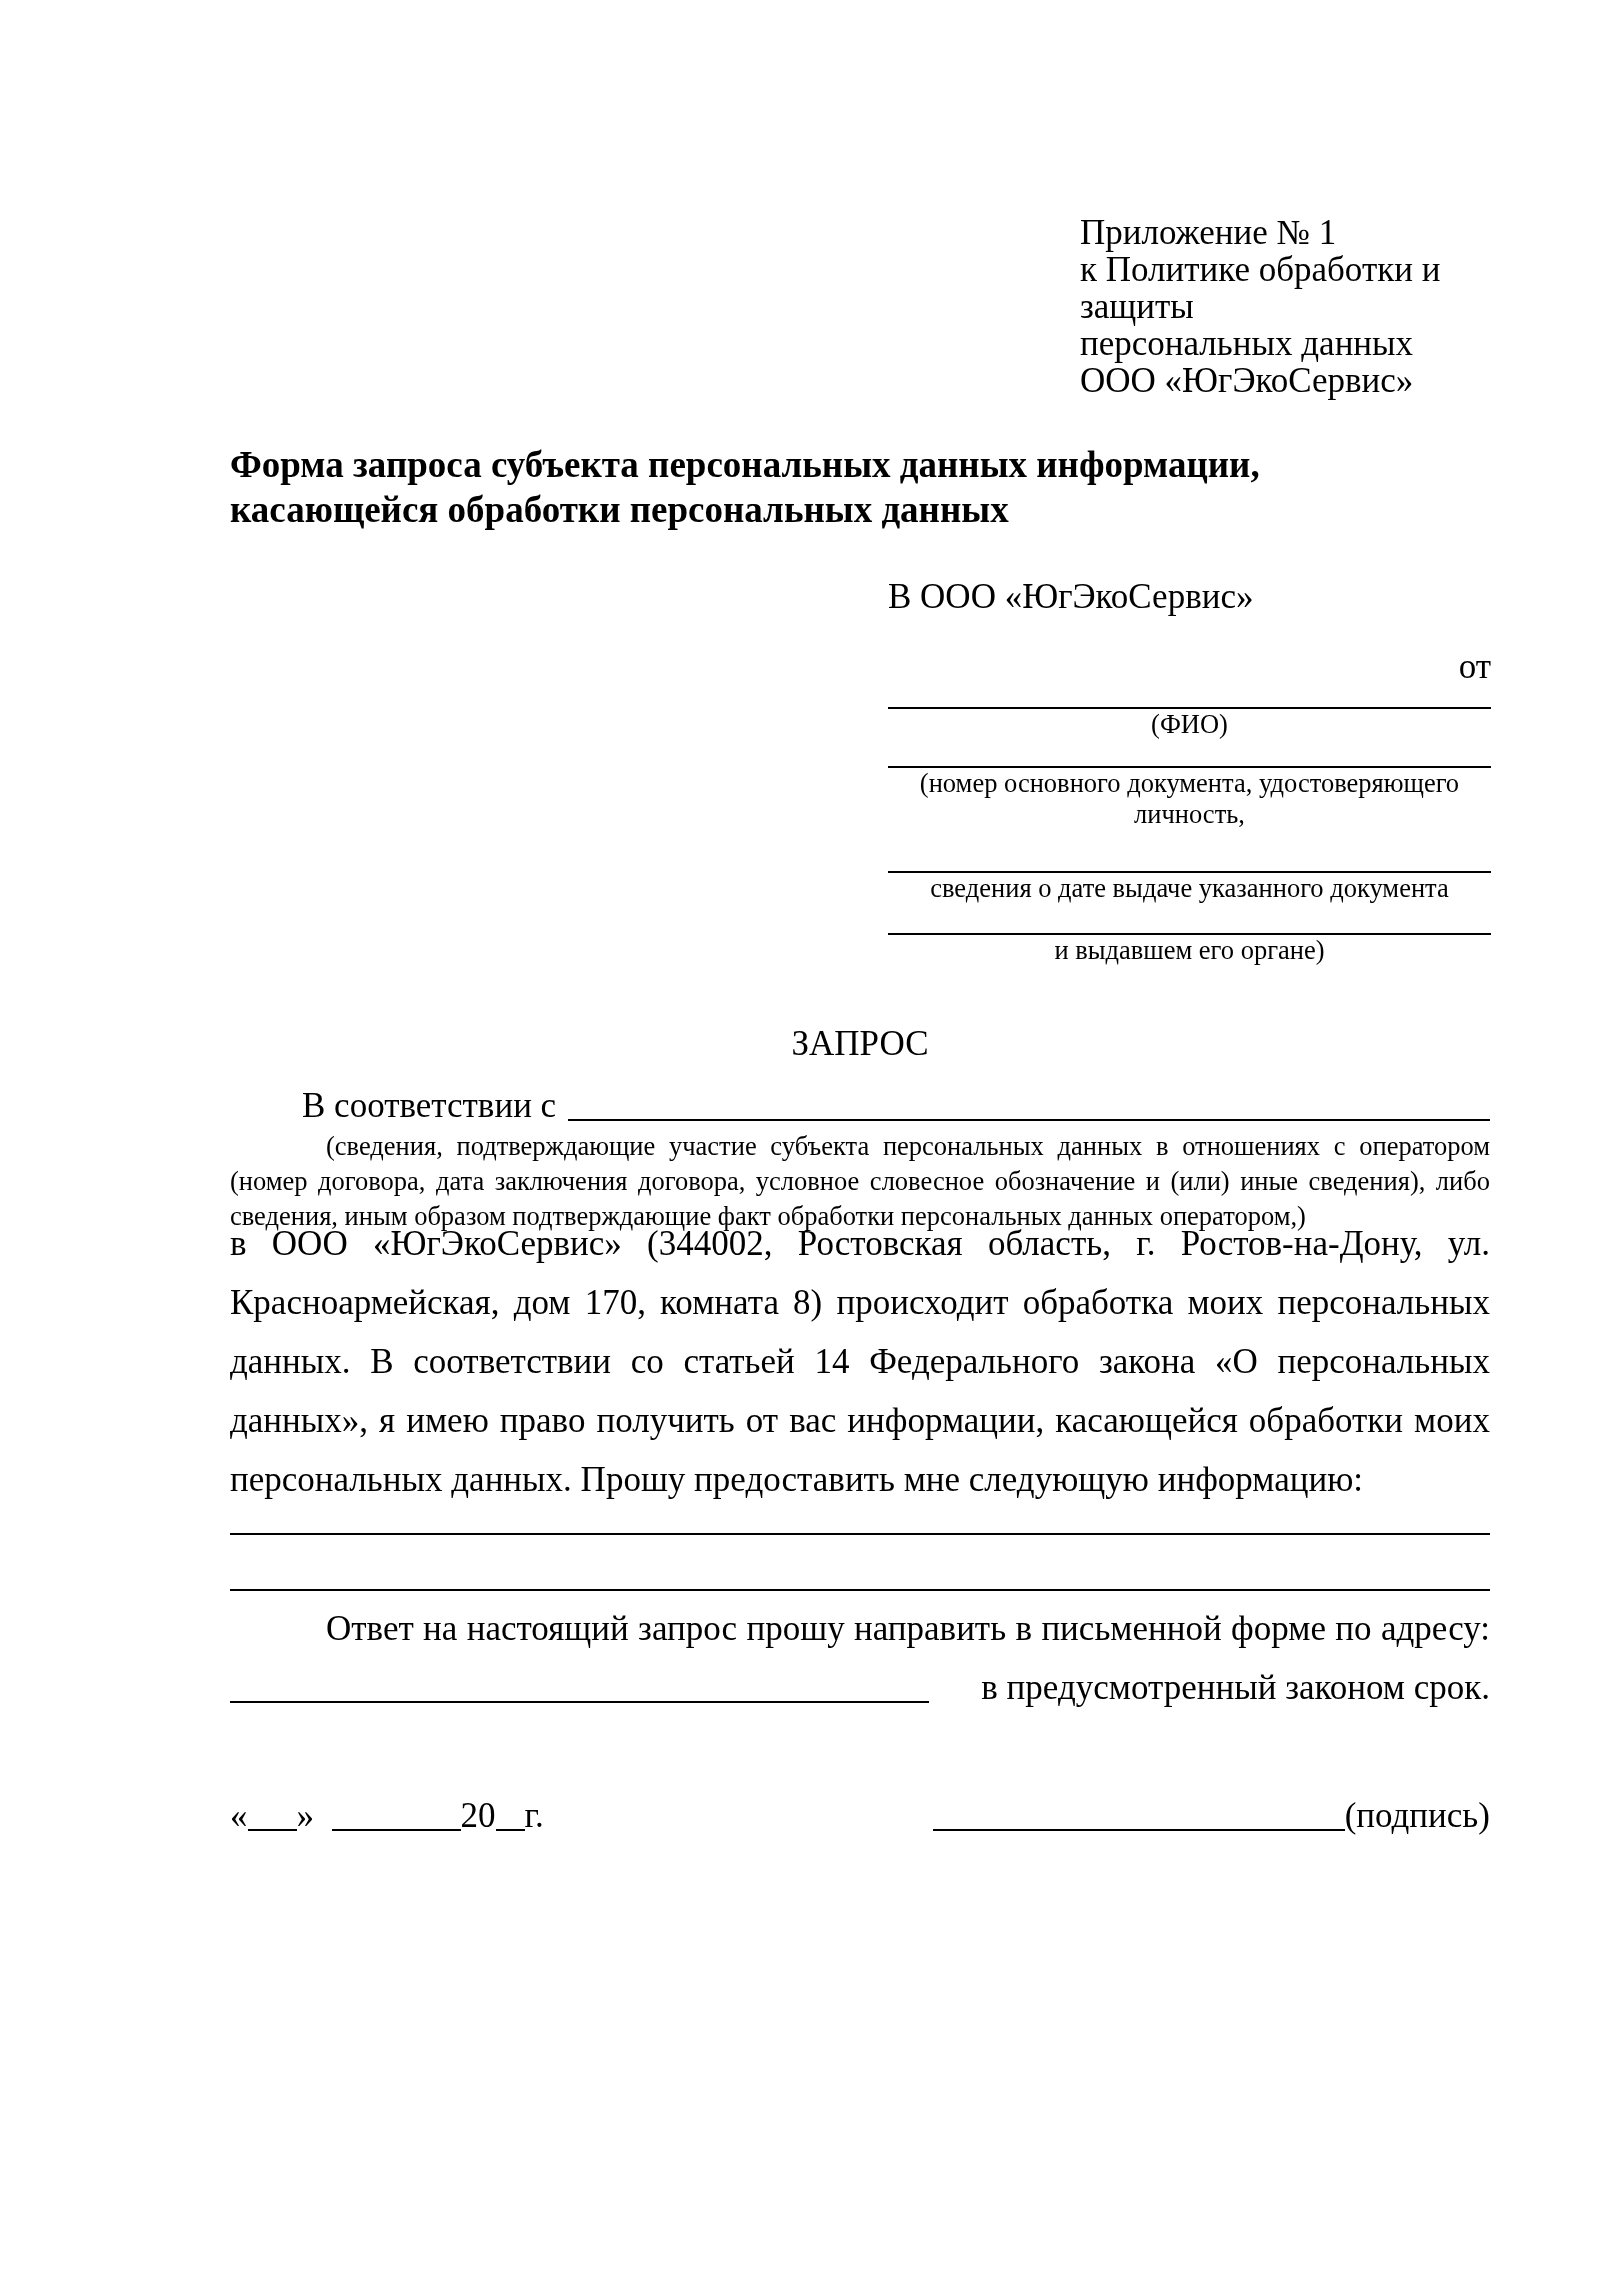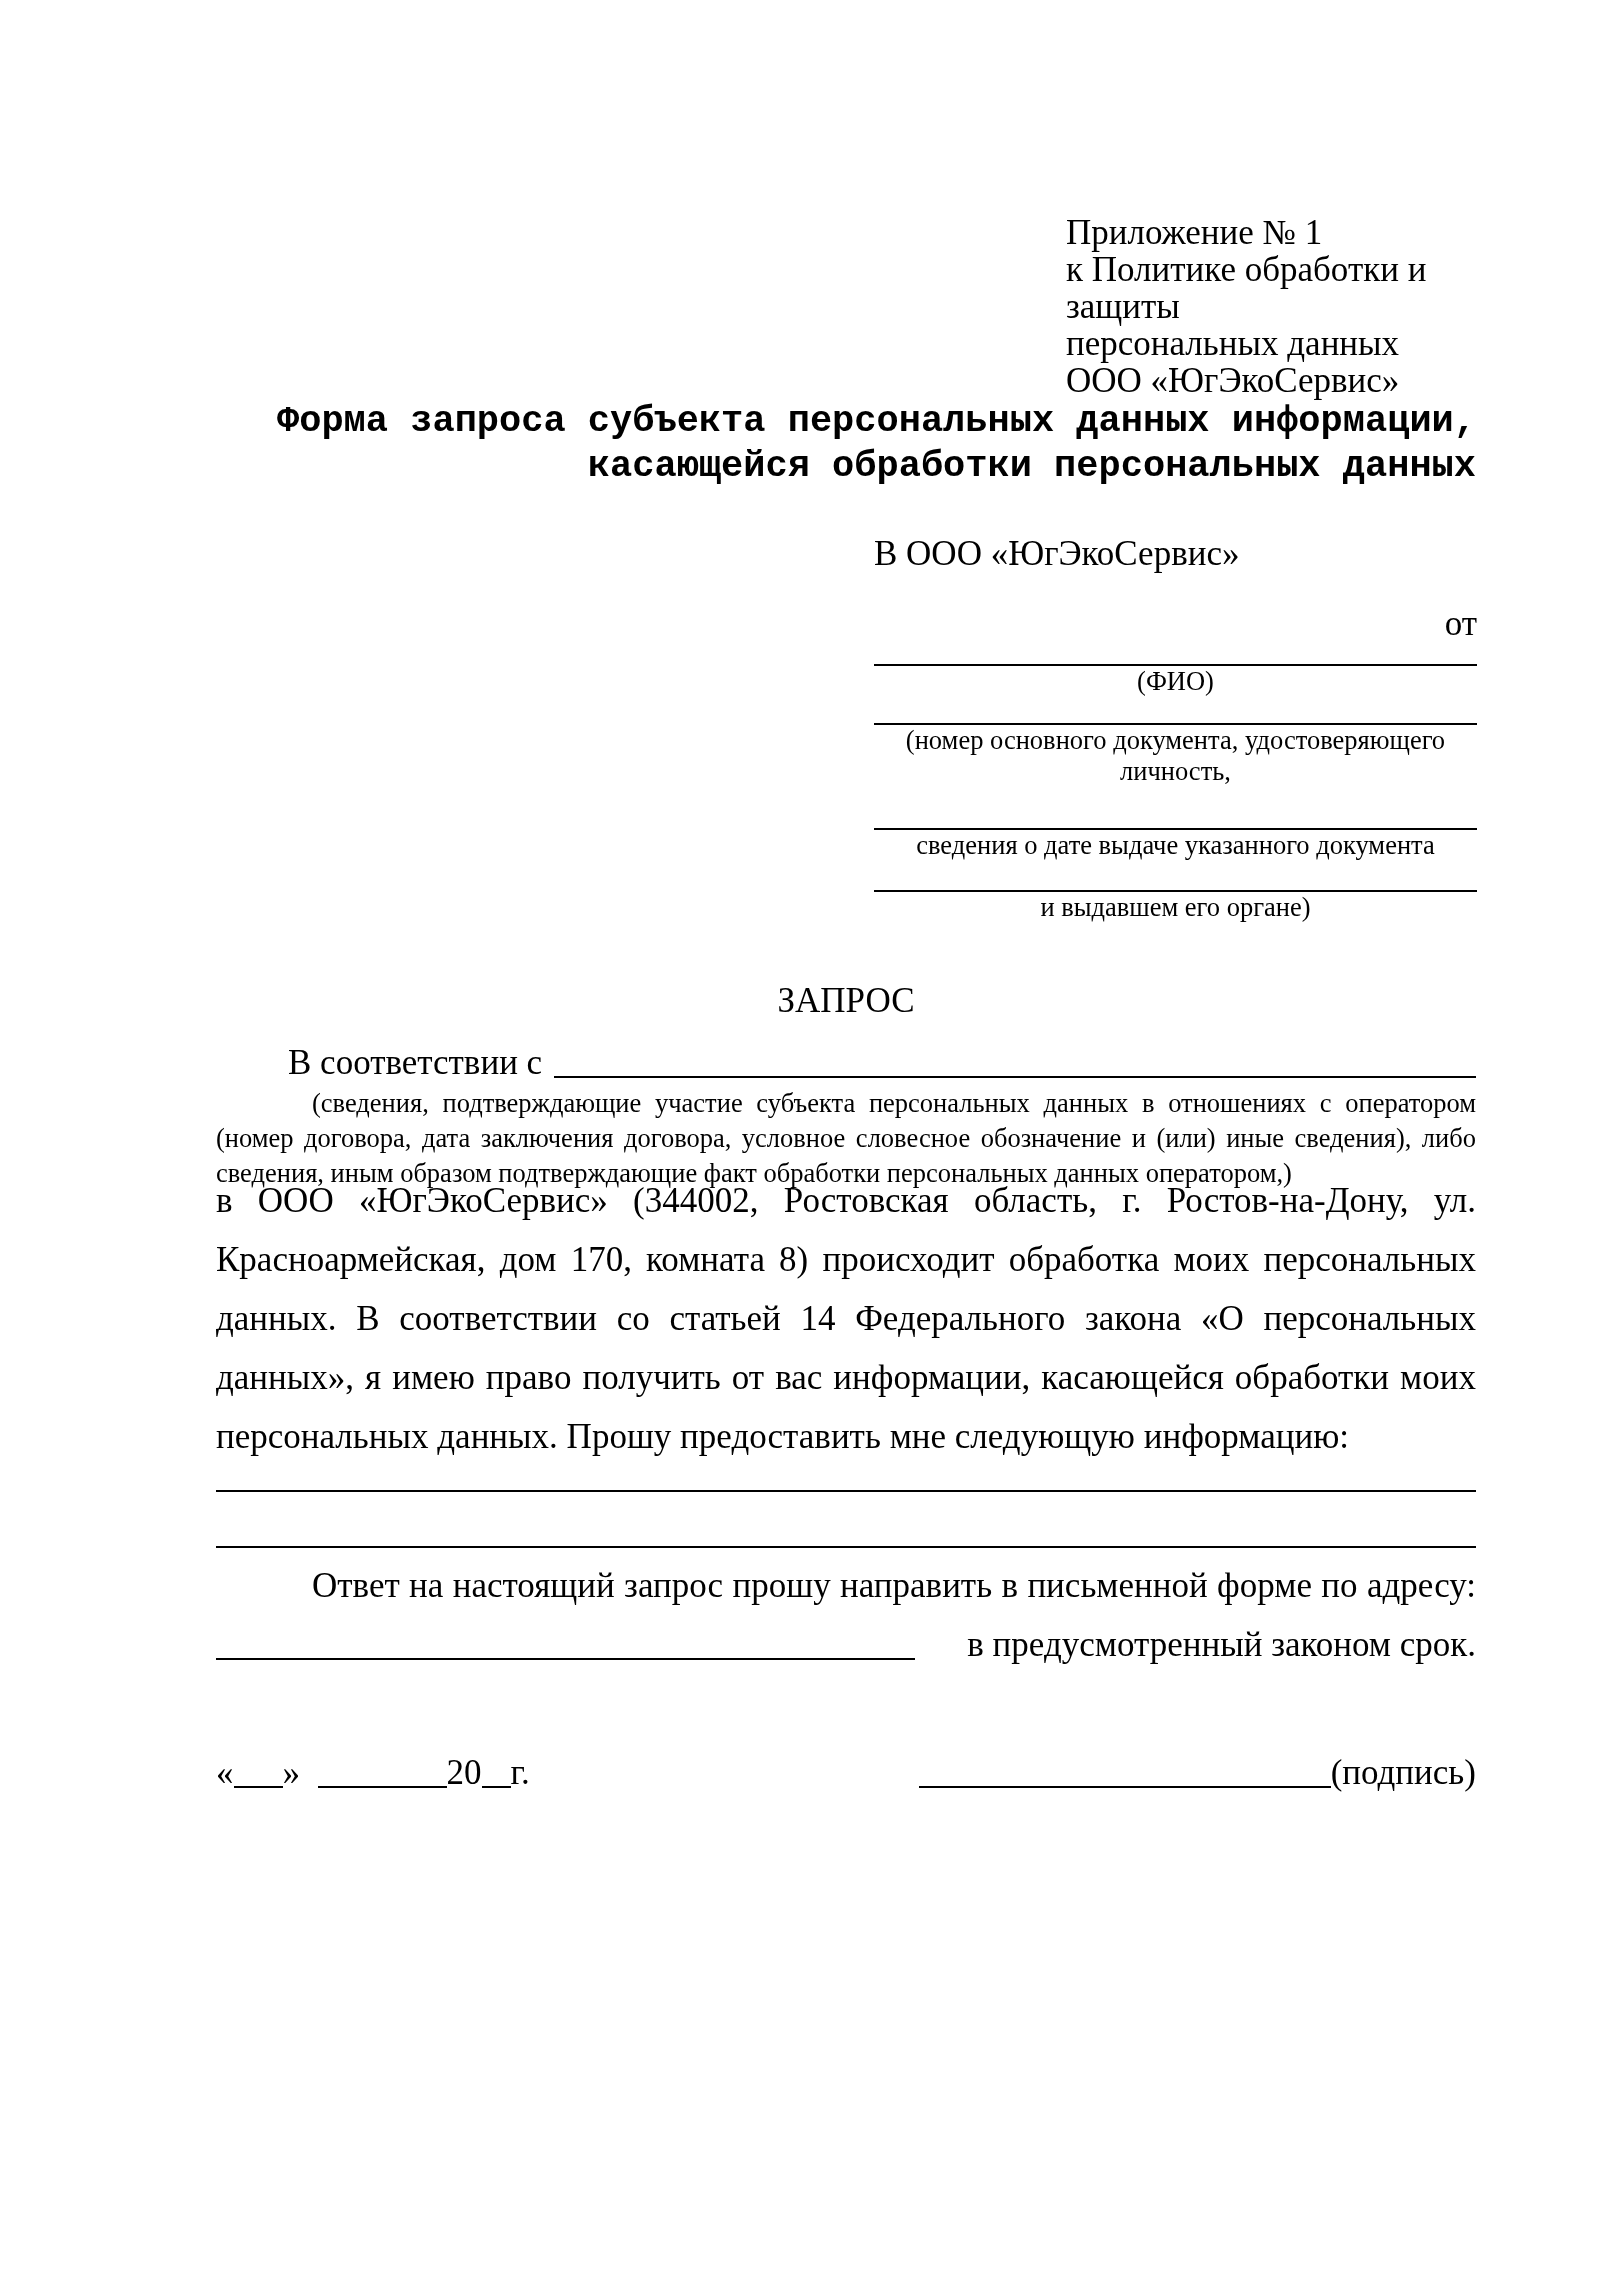--- a/index.html
+++ b/index.html
@@ -8,40 +8,40 @@
     width: 1621px;
     height: 2293px;
     margin: 0 auto;
     background: #ffffff;
     color: #000000;
     font-family: "Liberation Serif", "DejaVu Serif", serif;
     overflow: hidden;
   }
   .content {
     position: absolute;
-    left: 216px;
+    left: 230px;
     top: 0;
     width: 1260px;
   }
 
   
   .header-note {
     margin-left: 850px;
     margin-top: 214px;
     font-size: 35px;
     line-height: 37px;
   }
 
   
   .doc-title {
+    margin-top: 43px;
     font-size: 37px;
     line-height: 45px;
     font-weight: bold;
-    text-align: right;
-    font-family: Liberation Mono, monospace;
+    text-align: left;
   }
 
   
   .addressee {
     margin-left: 658px;
     width: 603px;
     font-size: 35px;
   }
   .addr-to { margin-top: 43px; line-height: 43px; }
   .addr-from { margin-top: 27.4px; line-height: 43px; text-align: right; }

